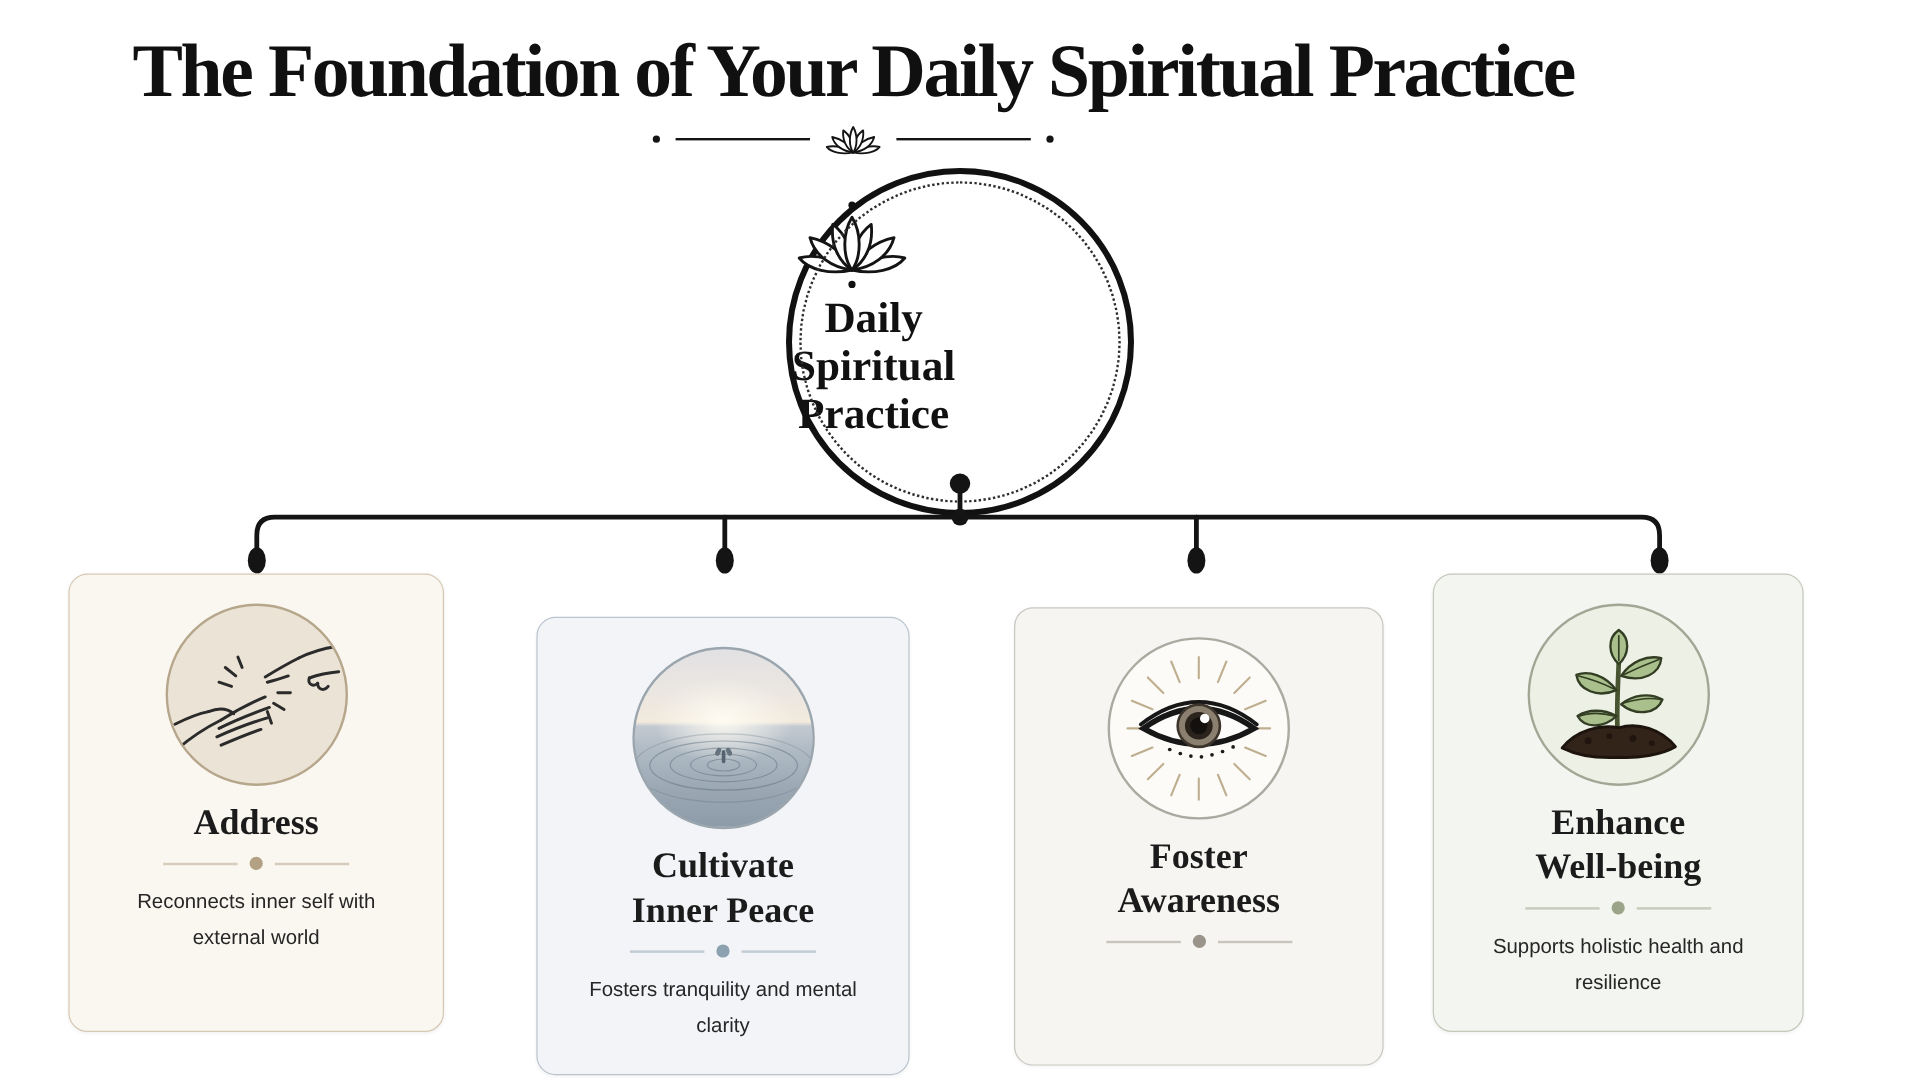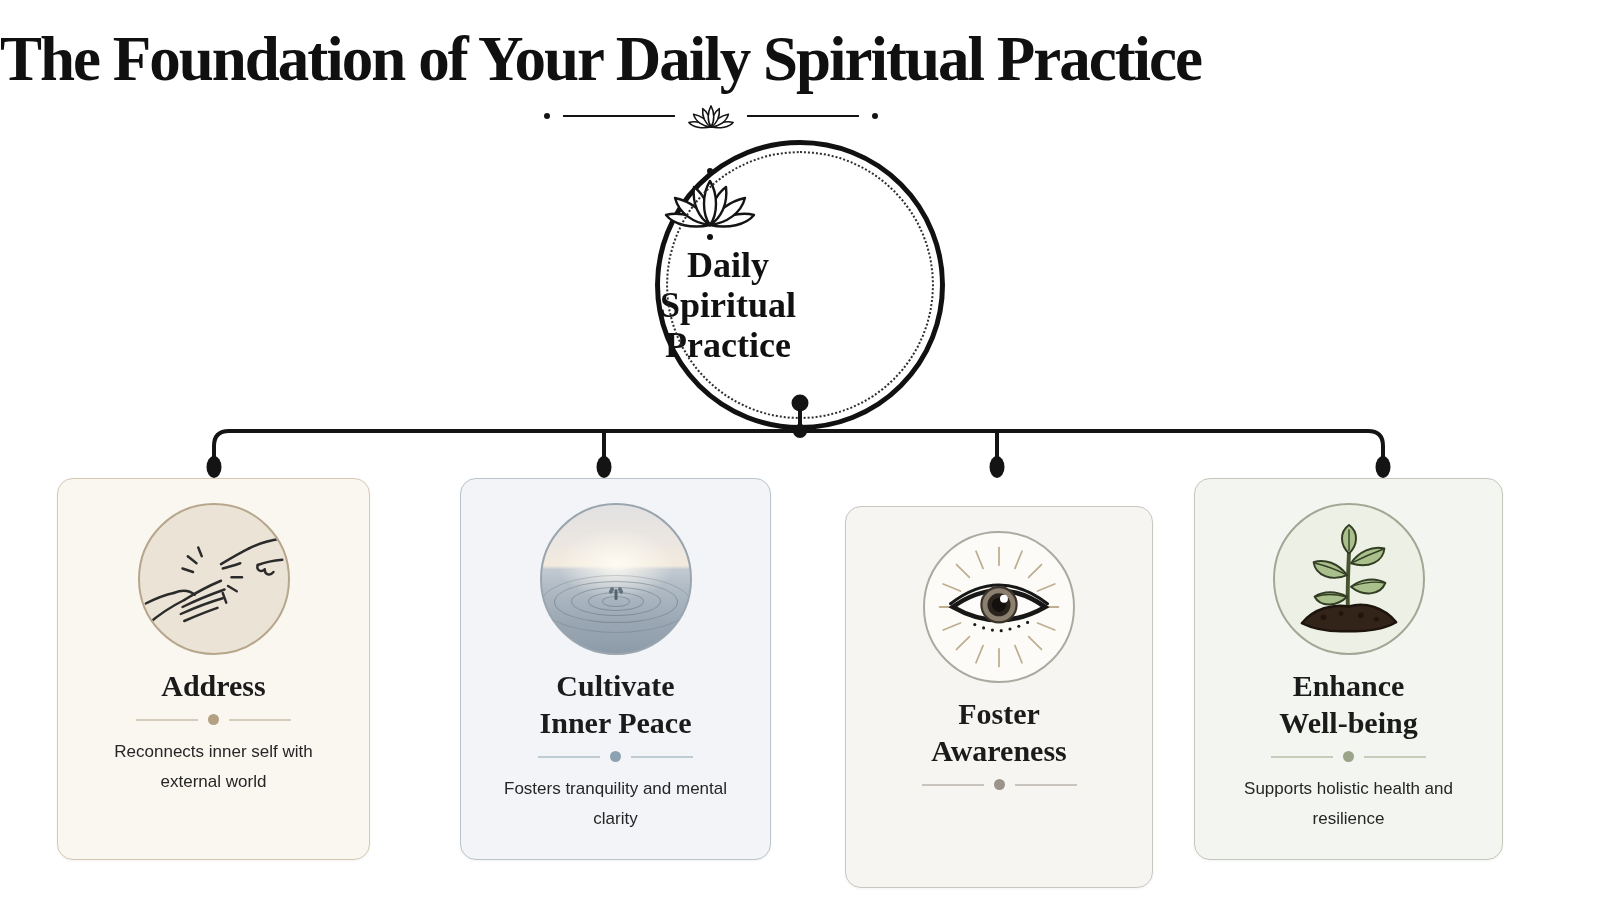--- a/index.html
+++ b/index.html
@@ -1,20 +1,20 @@
 <!DOCTYPE html>
 <html><head>
 <meta charset="utf-8">
 <style>
   html,body{margin:0;padding:0;background:#ffffff;}
   body{width:1600px;height:900px;position:relative;overflow:hidden;
        font-family:"Liberation Sans",sans-serif;color:#1a1a1a;}
 
   
-  header{position:absolute;top:0;left:0;width:1422px;text-align:left;}
+  header{position:absolute;top:0;left:0;width:1422px;text-align:center;}
   h1{margin:26px 0 0;font-family:"Liberation Serif",serif;font-weight:700;
      font-size:63px;line-height:66px;letter-spacing:-2px;color:#101010;}
   .title-divider{margin-top:10px;display:flex;align-items:center;justify-content:center;gap:13px;}
   .title-divider .tdot{width:6px;height:6px;border-radius:50%;background:#141414;}
   .title-divider .tline{width:112px;height:2px;background:#141414;}
 
   
   .center-node{position:absolute;left:655px;top:140px;width:290px;height:290px;
       border:5px solid #111;border-radius:50%;box-sizing:border-box;background:#fff;
       display:flex;flex-direction:column;align-items:flex-start;}
@@ -26,21 +26,21 @@
 
   
   svg.connectors{position:absolute;left:0;top:0;pointer-events:none;}
 
   
   .card{position:absolute;top:478px;height:382px;box-sizing:border-box;
       border:1.6px solid var(--card-border);border-radius:16px;background:var(--card-bg);
       box-shadow:0 1px 3px rgba(0,0,0,.05);
       display:flex;flex-direction:column;align-items:center;}
   .c0{left:57px;width:313px;}
-  .c1{left:460px;width:311px;}
+  .c1{left:447px;width:311px;margin-top:36px;}
   .c2{left:845px;width:308px;margin-top:28px;}
   .c3{left:1194px;width:309px;}
 
   .icon-circle{margin-top:24px;width:152px;height:152px;border-radius:50%;
       box-sizing:border-box;position:relative;overflow:hidden;
       display:flex;align-items:center;justify-content:center;}
   .ic-hands{background:#ebe3d6;border:2px solid #b6a68b;}
   .ic-ripple{border:2px solid #9aa5ae;
       background:
         radial-gradient(90px 55px at 50% 40%, rgba(255,252,243,.95) 0%, rgba(255,252,243,0) 65%),

